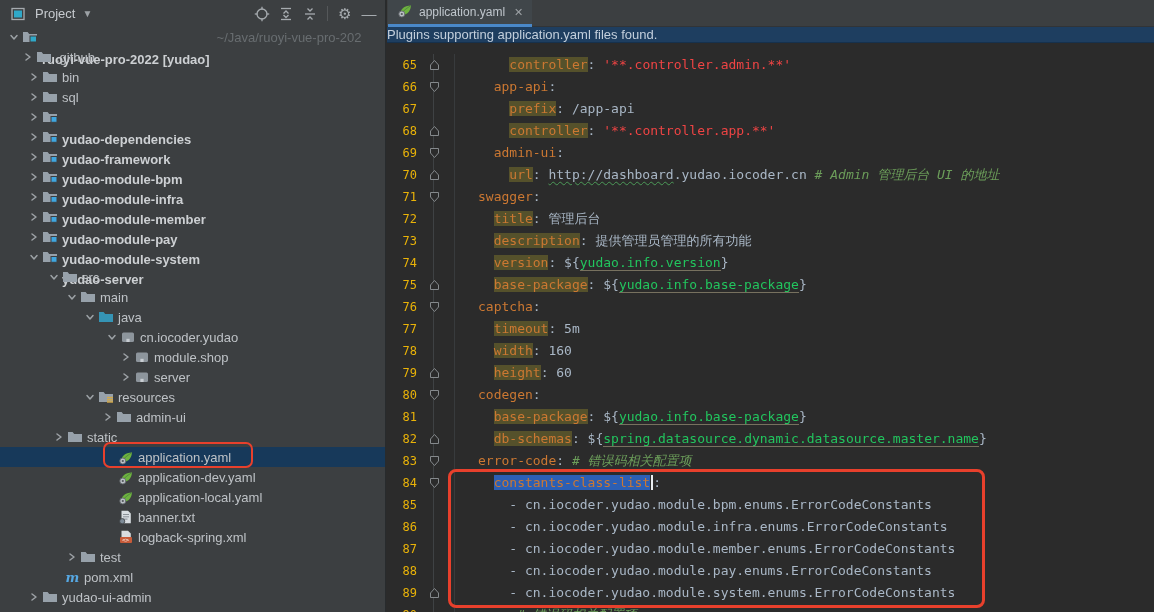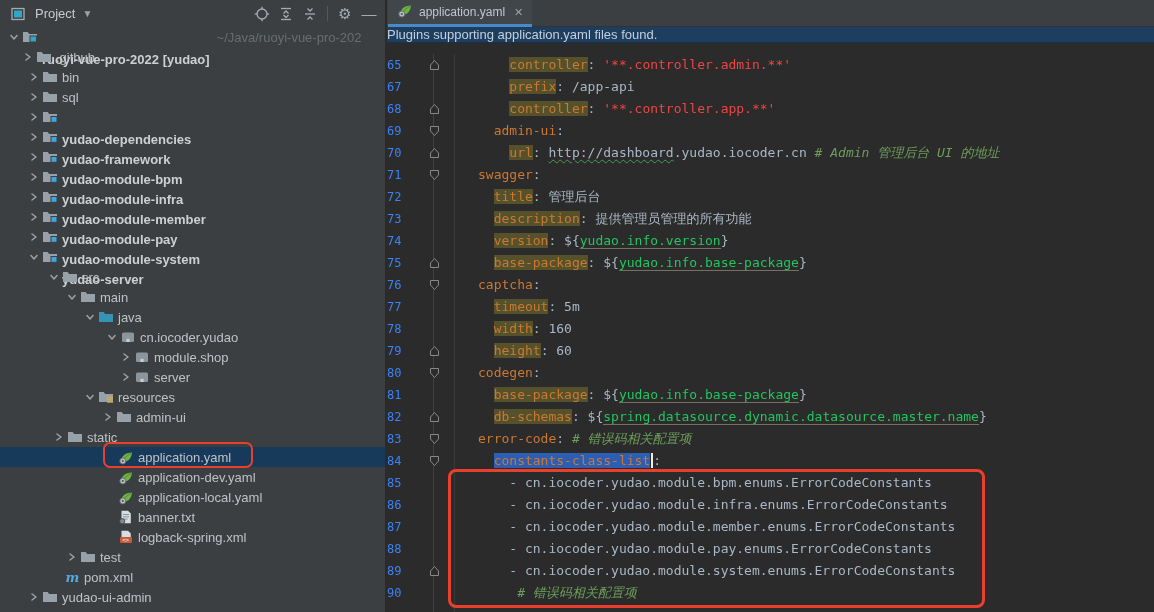--- a/index.html
+++ b/index.html
@@ -35,21 +35,21 @@
 
   .banner { position:absolute; left:0; top:27px; right:0; height:16px; background:#1E3E60;
             border-bottom:1px solid #16314D; display:flex; align-items:center; padding-left:0;
             color:#C3CFDC; font-size:13px; }
 
   .code { position:absolute; left:0; top:54px; right:0; bottom:0; overflow:hidden;
           font-family:"DejaVu Sans Mono","Liberation Mono",monospace; font-size:13px; }
   .gline1 { position:absolute; left:46px; top:0; bottom:0; width:1px; background:#3F4244; }
   .gline2 { position:absolute; left:67px; top:0; bottom:0; width:1px; background:#383B3D; }
   .cl { position:relative; height:22px; line-height:22px; }
-  .ln { position:absolute; left:0; width:30px; text-align:left; color:#3b82f6; font-size:12px; }
+  .ln { position:absolute; left:0; width:30px; text-align:right; color:#eab308; font-size:12px; }
   .fold { position:absolute; left:41px; width:12px; top:0; height:22px; display:flex; align-items:center; justify-content:center; }
   .tk { position:absolute; left:91px; white-space:pre; color:#A9B7C6; }
   .k  { color:#CC7832; }
   .kh { color:#CC7832; background:#55512B; }
   .ks { color:#CC7832; background:#2C5FB4; }
   .s  { color:#ef4444; }
   .c  { color:#6C9E5A; font-style:italic; }
   .r  { color:#22c55e; border-bottom:1px solid #77715F; }
   .u  { text-decoration:underline wavy #4C9A58 1px; text-underline-offset:2px; }
   .caret { display:inline-block; width:2px; height:15px; background:#E9EDF0; vertical-align:text-bottom; margin-left:1px; }
@@ -525,20 +525,29 @@
           <div class="cl">
             <span class="ln">65</span>
             <span class="fold">
               <svg width="11" height="12" viewBox="0 0 11 12">
                 <path d="M1.5,10.5 H9.5 V6 L5.5,1.5 L1.5,6 Z" fill="#2B2B2B" stroke="#85898C" stroke-width="1"></path>
               </svg>
             </span>
             <span class="tk">    <span class="kh">controller</span>: <span class="s">'**.controller.admin.**'</span></span>
           </div>
           <div class="cl">
+            <span class="ln">66</span>
+            <span class="fold">
+              <svg width="11" height="12" viewBox="0 0 11 12">
+                <path d="M1.5,1.5 H9.5 V6 L5.5,10.5 L1.5,6 Z" fill="#2B2B2B" stroke="#85898C" stroke-width="1"></path>
+              </svg>
+            </span>
+            <span class="tk">  <span class="k">app-api</span>:</span>
+          </div>
+          <div class="cl">
             <span class="ln">67</span>
             <span class="fold"></span>
             <span class="tk">    <span class="kh">prefix</span>: /app-api</span>
           </div>
           <div class="cl">
             <span class="ln">68</span>
             <span class="fold">
               <svg width="11" height="12" viewBox="0 0 11 12">
                 <path d="M1.5,10.5 H9.5 V6 L5.5,1.5 L1.5,6 Z" fill="#2B2B2B" stroke="#85898C" stroke-width="1"></path>
               </svg>

